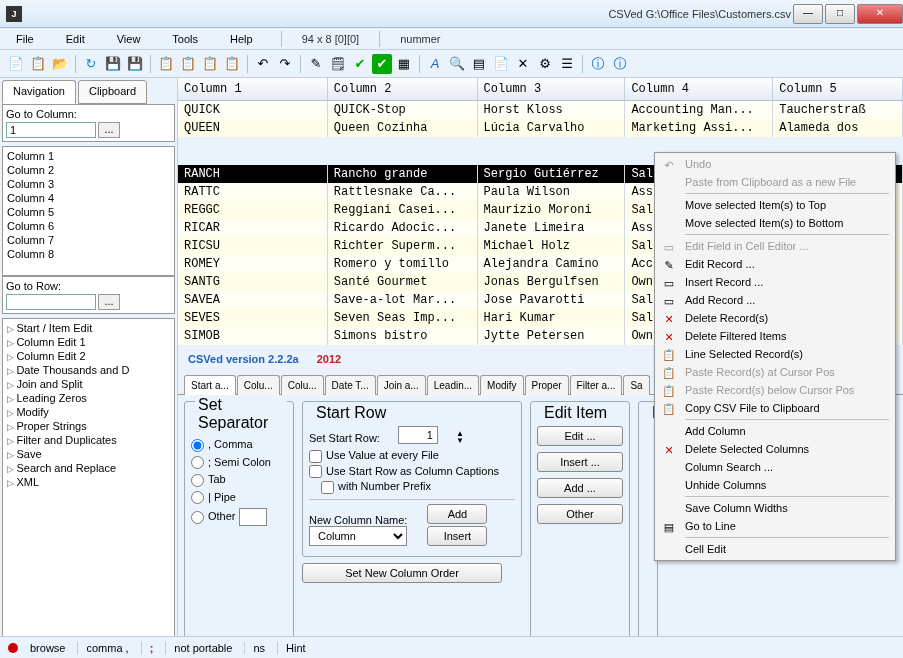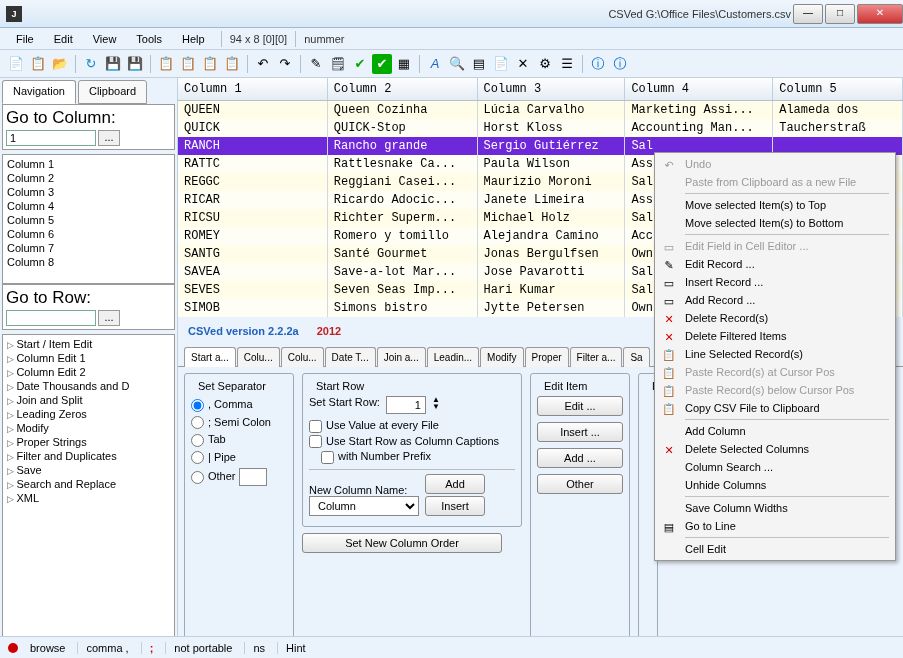--- a/index.html
+++ b/index.html
@@ -7,83 +7,83 @@
 
 
 .titlebar { height: 28px; background: linear-gradient(#f0f6fc, #d8e8f8); display: flex; align-items: center; padding: 0 0 0 6px; border-bottom: 1px solid #a0b8d0; }
 .titlebar .appicon { width: 16px; height: 16px; background: #333; margin-right: 6px; display: flex; align-items: center; justify-content: center; color: #fff; font-weight: bold; font-size: 9px; }
 .titlebar .title { flex: 1; color: #333; text-align: right; }
 .titlebar .winbtns { display: flex; }
 .titlebar .winbtn { width: 30px; height: 20px; border: 1px solid #888; background: linear-gradient(#fafafa, #d8d8d8); margin-left: 2px; text-align: center; line-height: 16px; font-size: 10px; border-radius: 2px; }
 .titlebar .winbtn.close { background: linear-gradient(#e88, #c33); color: #fff; width: 46px; }
 
 
-.menubar { height: 22px; background: #eaf2fb; display: flex; align-items: center; padding: 0 8px; border-bottom: 1px solid #c0d0e0; gap: 4px; }
+.menubar { height: 22px; background: #eaf2fb; display: flex; align-items: center; padding: 0 8px; border-bottom: 1px solid #c0d0e0; gap: 16px; }
 .menubar .menuitem { padding: 2px 8px; }
 .menubar .sep { width: 1px; height: 16px; background: #b0c0d0; margin: 0 4px; }
 .menubar .info { color: #333; }
 
 
 .toolbar { height: 28px; background: #eaf2fb; display: flex; align-items: center; padding: 0 6px; border-bottom: 1px solid #c0d0e0; gap: 2px; }
 .toolbar .tbtn { width: 20px; height: 20px; display: flex; align-items: center; justify-content: center; font-size: 13px; }
 .toolbar .tsep { width: 1px; height: 18px; background: #b0c0d0; margin: 0 3px; }
 
 
 .main { display: flex; height: 574px; }
 .leftpane { width: 178px; background: #eaf2fb; border-right: 1px solid #c0d0e0; display: flex; flex-direction: column; padding: 2px; }
 .rightpane { flex: 1; display: flex; flex-direction: column; background: #eaf2fb; overflow: hidden; }
 
 
 .lefttabs { display: flex; height: 24px; }
 .lefttab { padding: 4px 10px; border: 1px solid #999; background: #f8f8f8; border-radius: 3px 3px 0 0; margin-right: 2px; }
 .lefttab.active { background: #fff; border-bottom: 1px solid #fff; }
 
 .leftbox { border: 1px solid #999; background: #fff; margin-bottom: 4px; padding: 3px; }
-.leftbox .lbl { font-size: 17px; margin-bottom: 2px; }
+.leftbox .lbl { font-size: 11px; margin-bottom: 2px; }
 .leftbox .inputrow { display: flex; gap: 2px; }
 .leftbox input { border: 1px solid #7a9; padding: 1px 3px; font-size: 11px; }
 .leftbox .dotbtn { width: 22px; border: 1px solid #999; background: #f0f0f0; text-align: center; }
 
 .collist { border: 1px solid #999; background: #fff; flex: 0 0 auto; overflow: auto; padding: 2px; }
 .collist div { padding: 1px 2px; }
 
 .treelist { border: 1px solid #999; background: #fff; flex: 1; overflow: auto; padding: 2px; position: relative; }
 .treelist .treeitem { padding: 1px 2px; white-space: nowrap; }
 .treelist .treeitem::before { content: "▷ "; color: #666; font-size: 9px; }
 
 
 .gridwrap { flex: 0 0 auto; }
 .gridhead { display: flex; background: linear-gradient(#fefefe, #e4ecf4); border-bottom: 1px solid #b0c0d0; }
 .gridhead .gh { padding: 4px 6px; border-right: 1px solid #c0d0e0; font-family: "Courier New", monospace; font-size: 12px; }
 .gridbody { }
 .gridrow { display: flex; }
 .gridrow .gc { padding: 2px 6px; border-right: 1px solid #d0d8e0; font-family: "Courier New", monospace; font-size: 12px; white-space: nowrap; overflow: hidden; }
 .gridrow.even { background: #fffde8; }
 .gridrow.odd { background: #fffef4; }
-.gridrow.sel { background: #6d28d9; color: #fff; }
+.gridrow.sel { background: #000000; color: #fff; margin-top: 28px; }
 .gc0, .gh0 { width: 150px; }
 .gc1, .gh1 { width: 150px; }
 .gc2, .gh2 { width: 148px; }
 .gc3, .gh3 { width: 148px; }
 .gc4, .gh4 { width: 130px; }
 
 
 .version { padding: 6px 10px; font-family: "Courier New", monospace; font-size: 15px; font-weight: bold; }
 .version .blue { color: #2060c0; }
 .version .red { color: #c02020; }
 
 
 .bottomtabs { display: flex; padding: 0 6px; gap: 1px; border-bottom: 1px solid #999; }
 .bottomtab { padding: 4px 6px; border: 1px solid #999; background: #f4f4f4; border-radius: 3px 3px 0 0; font-size: 10px; border-bottom: none; position: relative; top: 1px; }
 .bottomtab.active { background: #fff; }
 
 
 .bottompanel { flex: 1; background: #eaf2fb; padding: 6px; display: flex; gap: 8px; }
 .fieldset { border: 1px solid #9ab; border-radius: 3px; padding: 6px; background: #eaf2fb; }
-.fieldset .legend { font-size: 11px; margin: -12px 0 4px 4px; background: #eaf2fb; display: inline-block; padding: 0 3px; }
+.fieldset .legend { font-size: 16px; margin: -12px 0 4px 4px; background: #eaf2fb; display: inline-block; padding: 0 3px; }
 .radio { display: block; padding: 2px 0; }
 .radio input { margin-right: 4px; vertical-align: middle; }
 .chk { display: block; padding: 1px 0; }
 .chk input { margin-right: 4px; vertical-align: middle; }
 .btn { border: 1px solid #888; background: linear-gradient(#fdfdfd, #e4e4e4); padding: 3px 14px; border-radius: 3px; display: inline-block; text-align: center; min-width: 60px; }
 .txtinput { border: 1px solid #888; padding: 2px 4px; background: #fff; }
 
 
 .ctxmenu { position: absolute; top: 152px; left: 654px; width: 242px; background: #f4f4f4; border: 1px solid #979797; box-shadow: 2px 2px 4px rgba(0,0,0,0.3); z-index: 100; padding: 2px; }
 .ctxmenu .ctxitem { padding: 3px 8px 3px 28px; position: relative; font-size: 11px; }
@@ -210,33 +210,33 @@
   <div class="rightpane">
     <div class="gridwrap">
       <div class="gridhead" id="gridhead">
           <div class="gh gh0">Column 1</div>
           <div class="gh gh1">Column 2</div>
           <div class="gh gh2">Column 3</div>
           <div class="gh gh3">Column 4</div>
           <div class="gh gh4">Column 5</div>
         </div>
       <div class="gridbody" id="gridbody">
+          <div class="gridrow odd">
+            <div class="gc gc0">QUICK</div>
+            <div class="gc gc1">QUICK-Stop</div>
+            <div class="gc gc2">Horst Kloss</div>
+            <div class="gc gc3">Accounting Man...</div>
+            <div class="gc gc4">Taucherstraß</div>
+          </div>
           <div class="gridrow even">
             <div class="gc gc0">QUEEN</div>
             <div class="gc gc1">Queen Cozinha</div>
             <div class="gc gc2">Lúcia Carvalho</div>
             <div class="gc gc3">Marketing Assi...</div>
             <div class="gc gc4">Alameda dos</div>
-          </div>
-          <div class="gridrow odd">
-            <div class="gc gc0">QUICK</div>
-            <div class="gc gc1">QUICK-Stop</div>
-            <div class="gc gc2">Horst Kloss</div>
-            <div class="gc gc3">Accounting Man...</div>
-            <div class="gc gc4">Taucherstraß</div>
           </div>
           <div class="gridrow sel">
             <div class="gc gc0">RANCH</div>
             <div class="gc gc1">Rancho grande</div>
             <div class="gc gc2">Sergio Gutiérrez</div>
             <div class="gc gc3">Sal</div>
             <div class="gc gc4"></div>
           </div>
           <div class="gridrow odd">
             <div class="gc gc0">RATTC</div>
@@ -328,32 +328,32 @@
         <label class="radio"><input type="radio" checked="" style=""><span>, Comma</span></label>
         <label class="radio"><input type="radio" style=""><span>; Semi Colon</span></label>
         <label class="radio"><input type="radio" style=""><span>Tab</span></label>
         <label class="radio"><input type="radio" style=""><span>| Pipe</span></label>
         <label class="radio"><input type="radio" style=""><span>Other</span> <input class="txtinput" style="width: 28px;"></label>
       </div>
 
       <div style="width:220px">
         <div class="fieldset">
           <div class="legend">Start Row</div>
-          <div style="display:flex;align-items:flex-start;gap:6px;margin-bottom:4px">
+          <div style="display:flex;align-items:flex-end;gap:18px;margin-bottom:4px">
             <span>Set Start Row:</span>
             <input class="txtinput" style="width: 40px; text-align: right;" value="1">
             <span style="font-size:8px;line-height:7px">▲<br>▼</span>
           </div>
           <label class="chk"><input type="checkbox" style=""><span>Use Value at every File</span></label>
           <label class="chk"><input type="checkbox" style=""><span>Use Start Row as Column Captions</span></label>
           <label class="chk" style="margin-left:12px"><input type="checkbox" style=""><span>with Number Prefix</span></label>
-          <div style="border-top:1px solid #bbb;margin:4px 0;padding-top:4px;display:flex;gap:6px;align-items:flex-end">
+          <div style="border-top:1px solid #bbb;margin:4px 0;padding-top:4px;display:flex;gap:20px;align-items:flex-end">
             <div>
               <div>New Column Name:</div>
-              <select class="txtinput" style="width:110px"><option>Column</option></select>
+              <select class="txtinput" style="width:98px"><option>Column</option></select>
             </div>
             <div style="display:flex;flex-direction:column;gap:2px">
               <div class="btn">Add</div>
               <div class="btn">Insert</div>
             </div>
           </div>
         </div>
         <div class="neworder"><div class="btn">Set New Column Order</div></div>
       </div>
 

